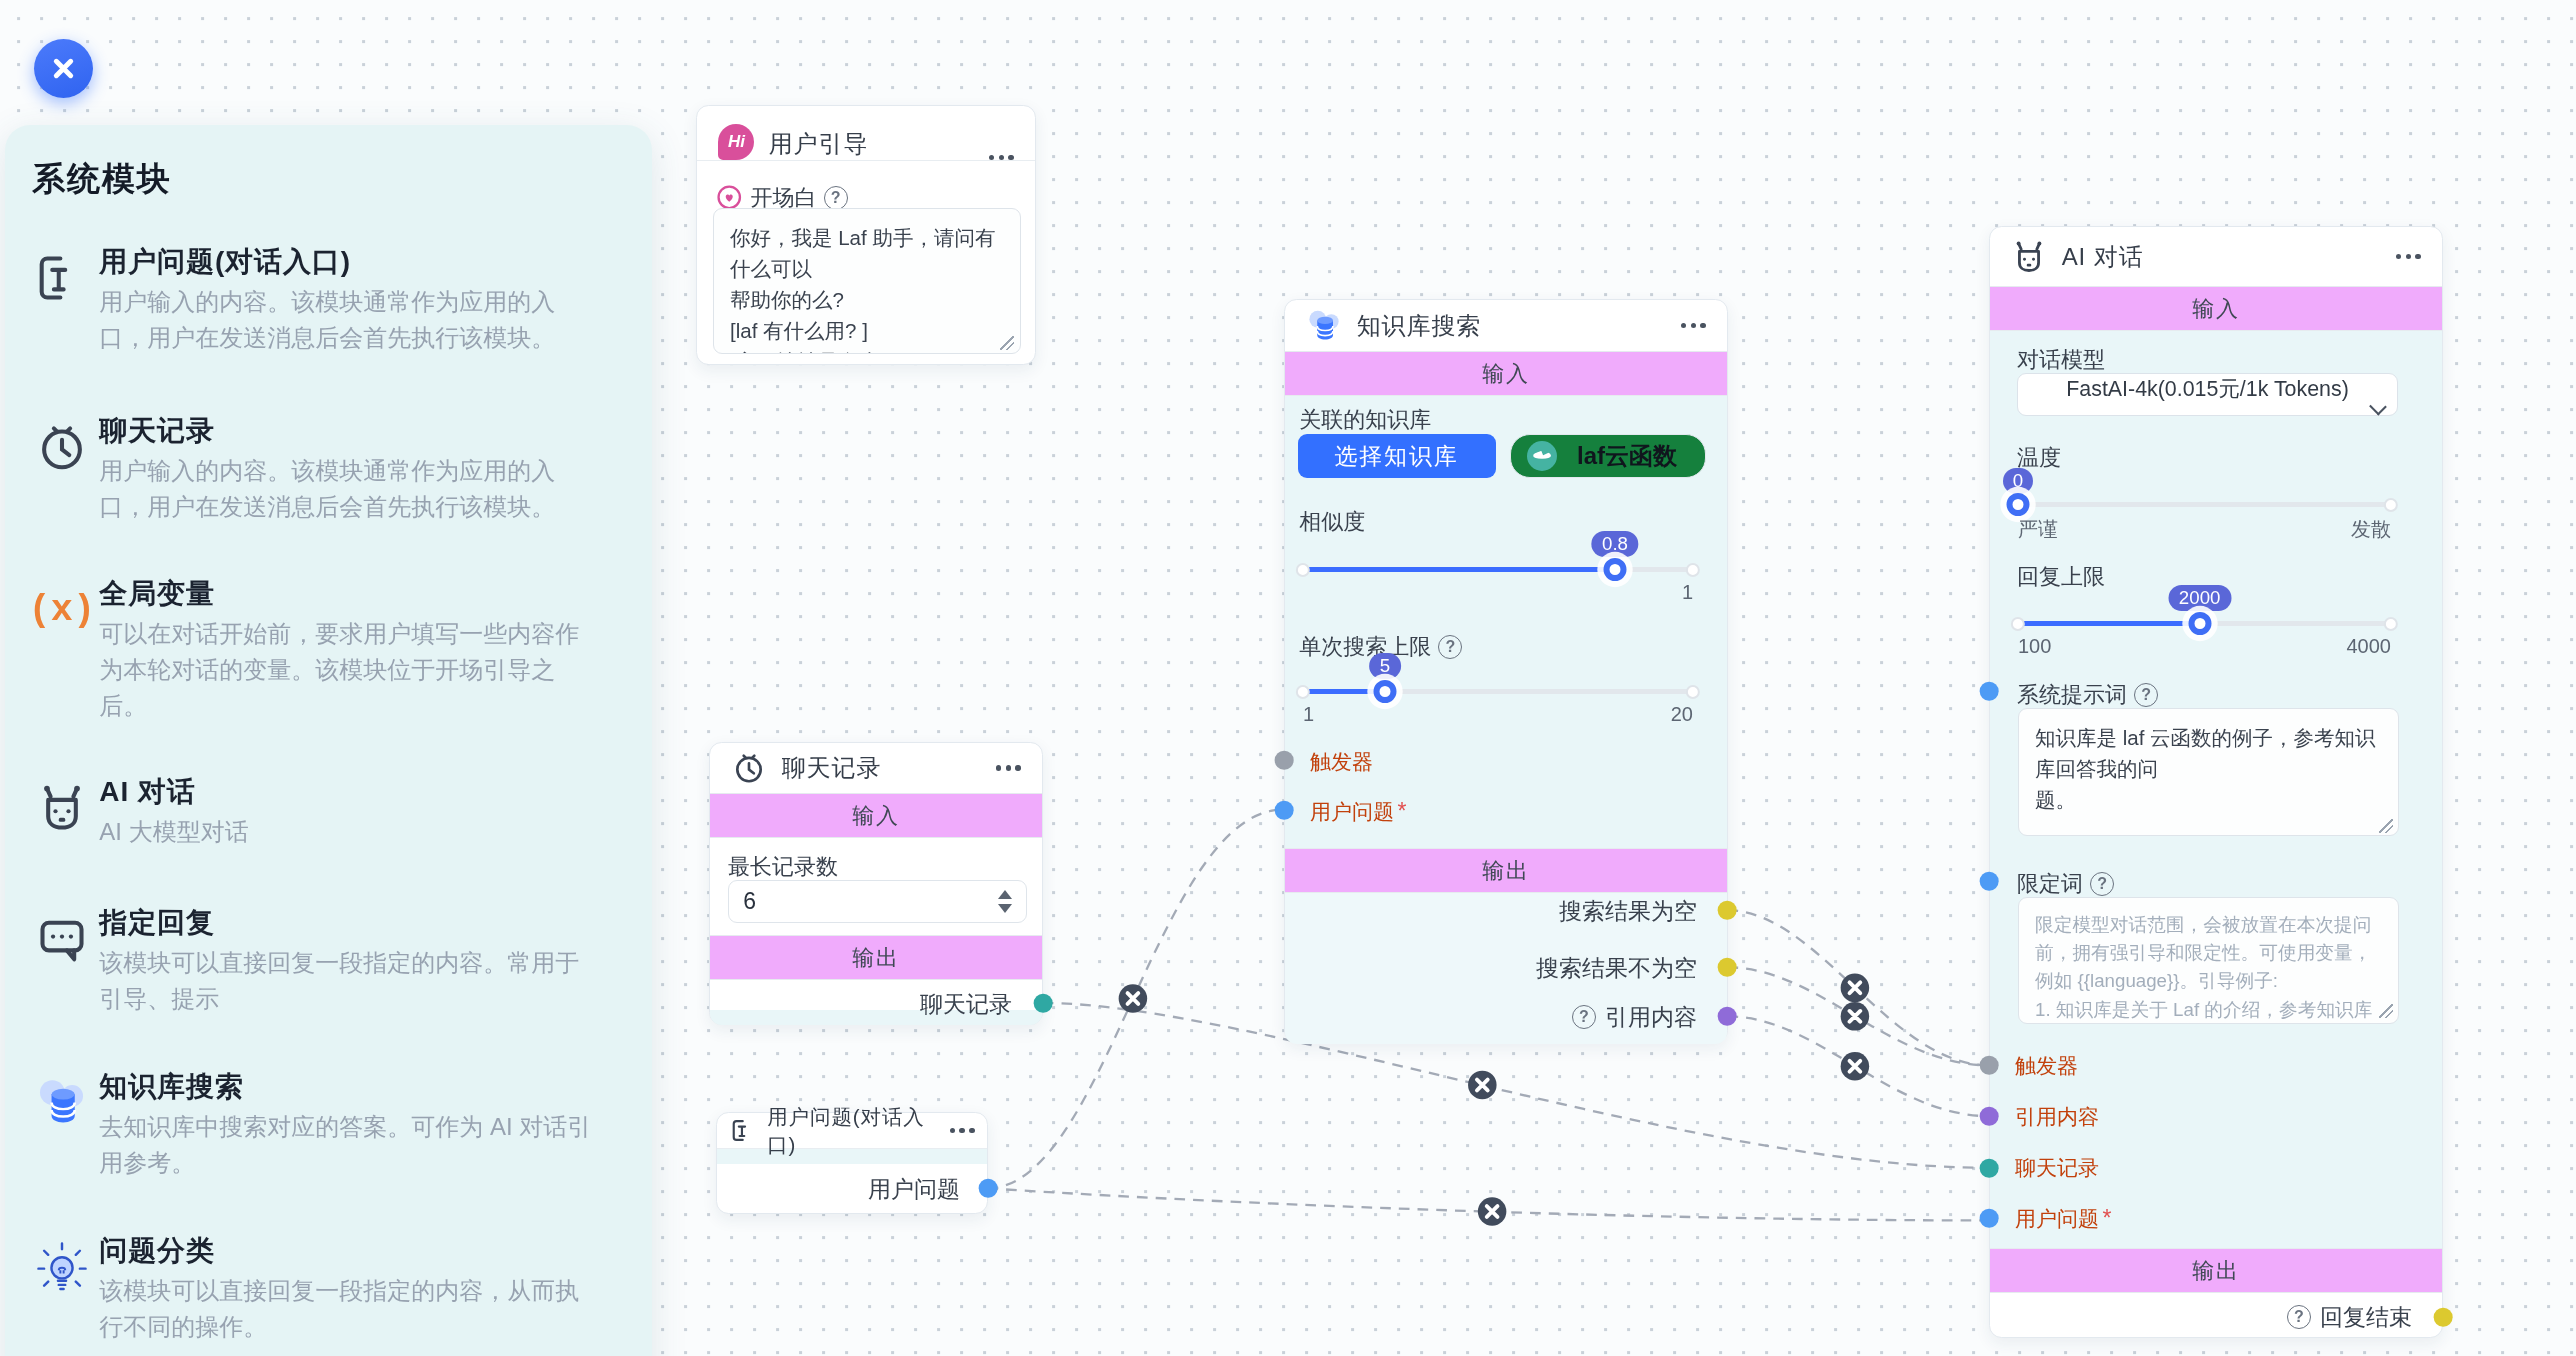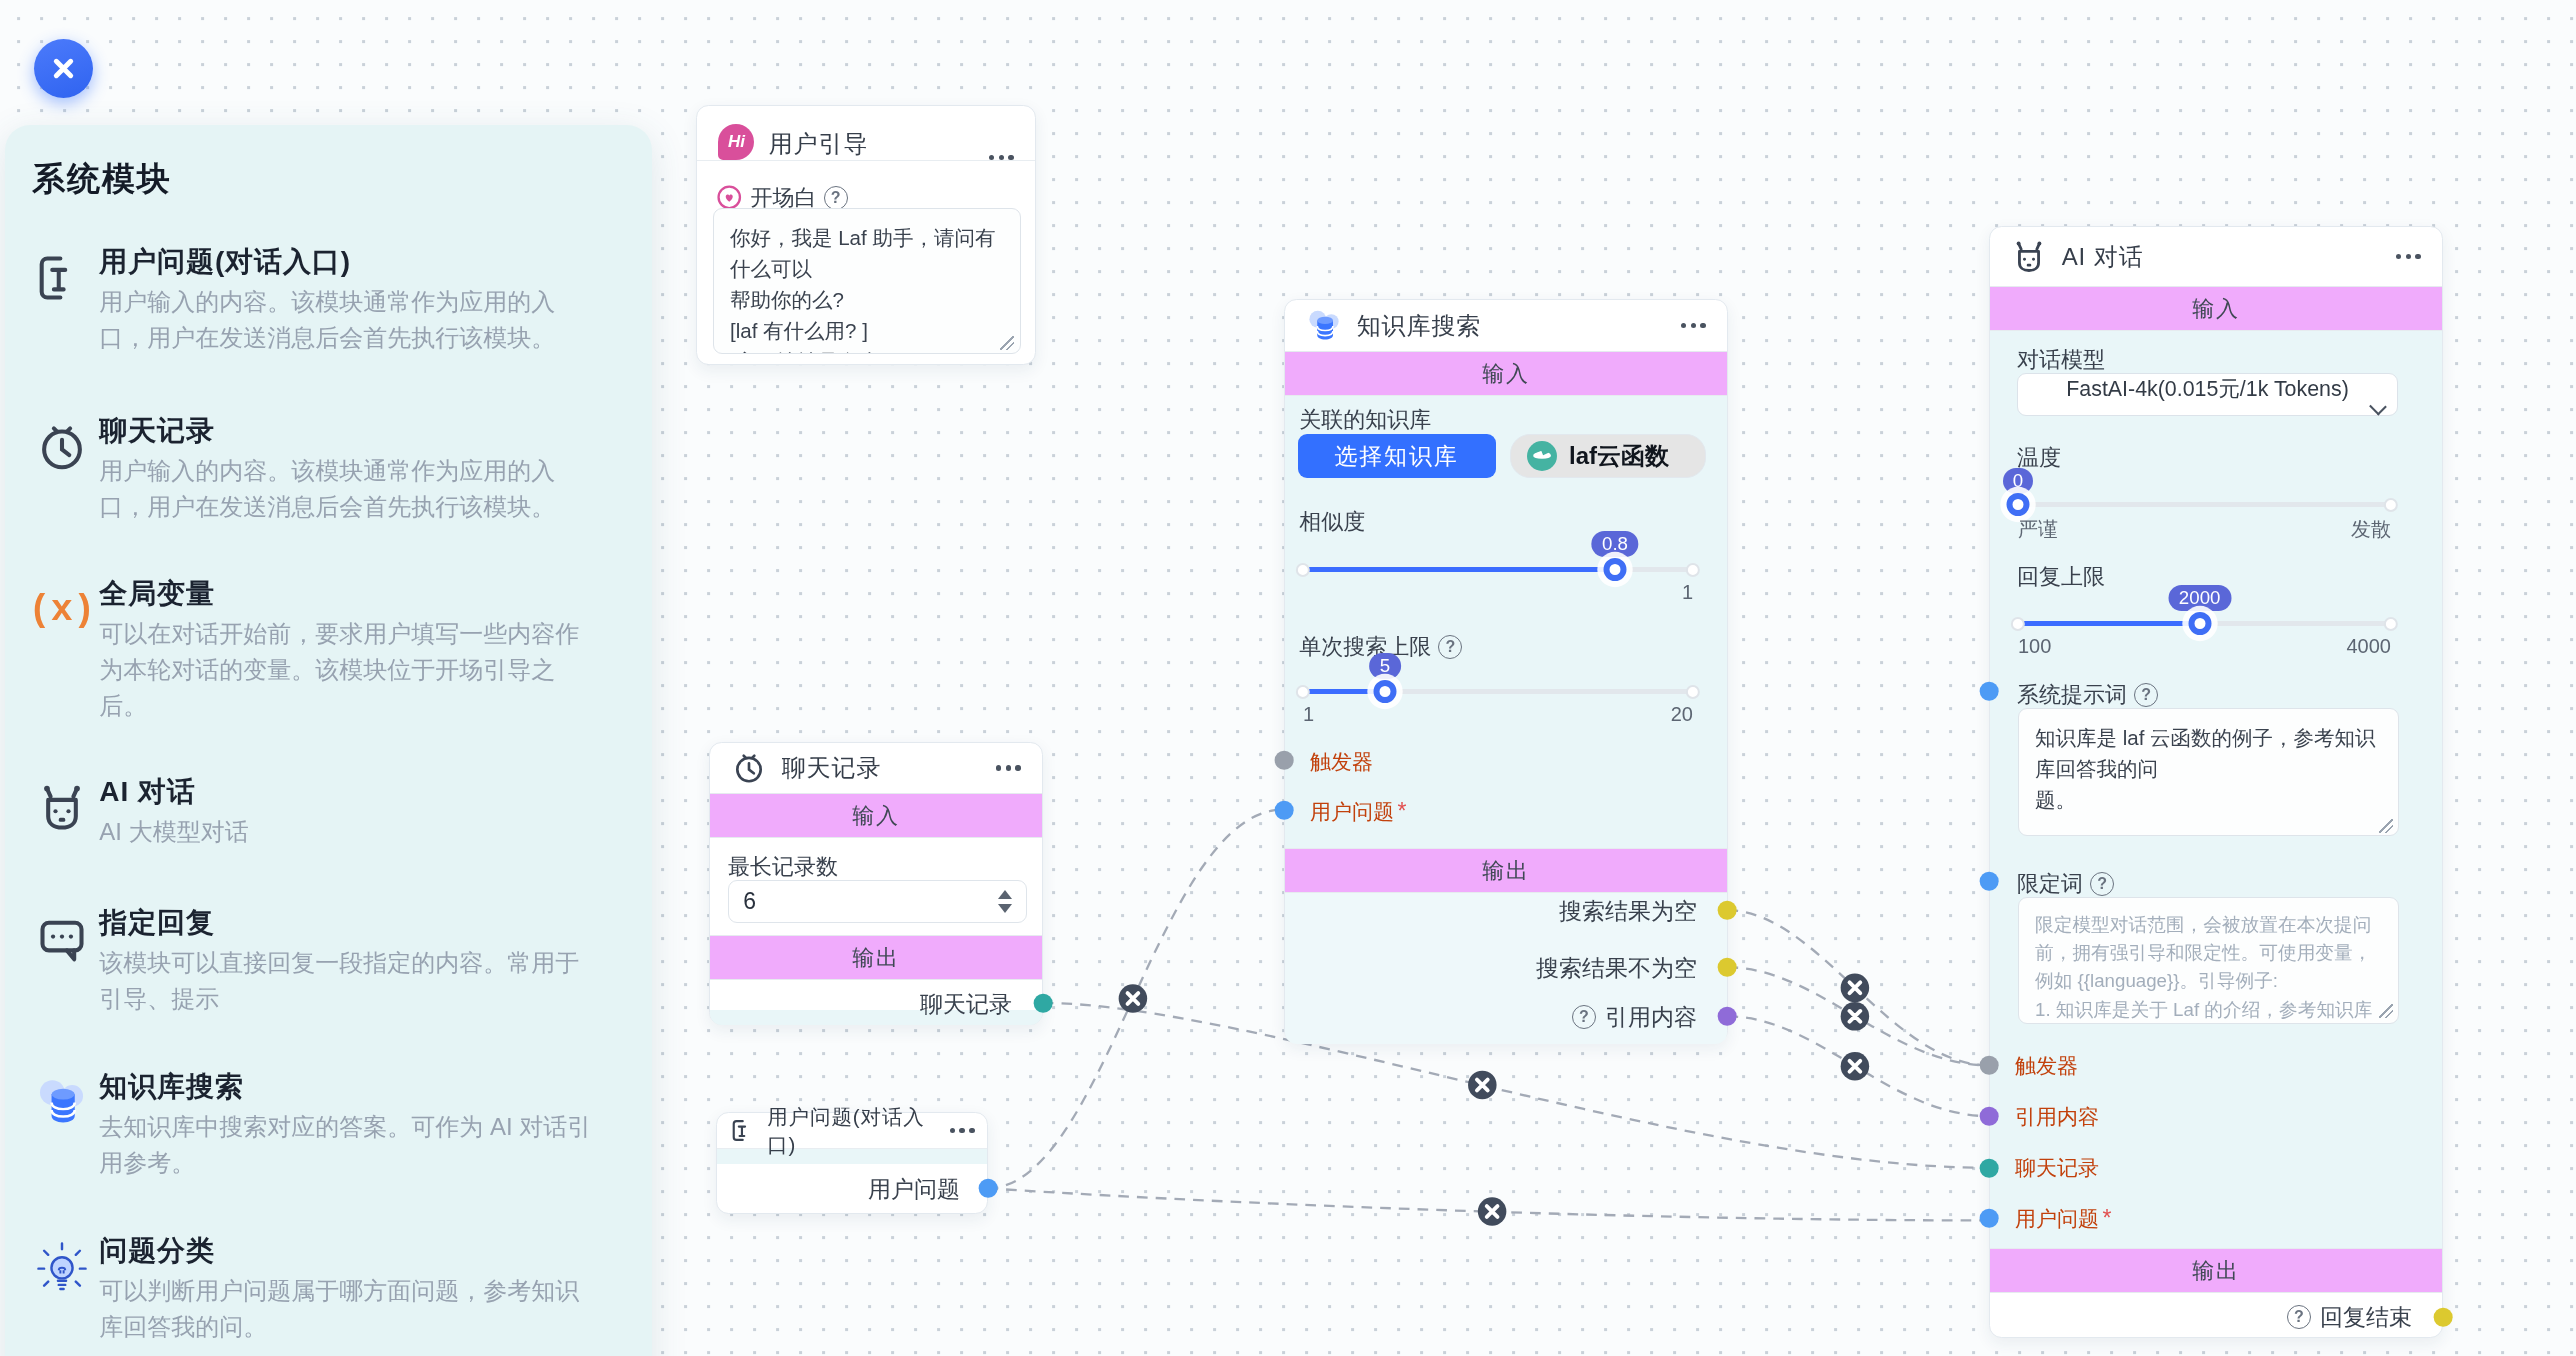--- a/index.html
+++ b/index.html
@@ -81,22 +81,22 @@
   .numinput { position:absolute; border:0.9px solid #DFE5EB; border-radius:9px; background:#fff; display:flex; align-items:center; padding:0 14.3px; font-size:23px; color:#2A323E; }
   .steppers { margin-left:auto; display:flex; flex-direction:column; gap:5.3px; }
   .arr-up { width:0; height:0; border-left:7.1px solid transparent; border-right:7.1px solid transparent; border-bottom:9.8px solid #5A6370; cursor:pointer; }
   .arr-dn { width:0; height:0; border-left:7.1px solid transparent; border-right:7.1px solid transparent; border-top:9.8px solid #5A6370; cursor:pointer; }
 
   .btn-primary {
     position:absolute; background:#3370FF; color:#fff; border:none; border-radius:9px;
     font-size:23px; font-family:"Liberation Sans", sans-serif; cursor:pointer; letter-spacing:1.8px;
   }
   .chip {
-    position:absolute; background:#e5e5e5; border:1.3px solid #E2E8EE; border-radius:20px;
-    display:flex; align-items:center; gap:12px; padding:0 16px; font-size:24px; font-weight:bold; color:#10151D; cursor:pointer;
+    position:absolute; background:#15803d; border:1.3px solid #E2E8EE; border-radius:20px;
+    display:flex; align-items:center; gap:20px; padding:0 16px; font-size:24px; font-weight:bold; color:#10151D; cursor:pointer;
   }
   .laf-circ { width:30px; height:30px; border-radius:50%; background:#45B3A2; position:relative; flex:0 0 auto; }
   .laf-circ::before { content:""; position:absolute; left:6.2px; top:9.8px; width:18px; height:8px;
     background:#fff; border-radius:50% 50% 50% 50%/60% 60% 40% 40%;
     clip-path:polygon(0 100%,0 40%,45% 0,55% 55%,100% 10%,100% 100%); }
 
   
   .dot { position:absolute; width:18.7px; height:18.7px; border-radius:50%; transform:translate(-50%,-50%); z-index:30; cursor:crosshair; }
   .dot.gray{background:#99A0AB;} .dot.blue{background:#4D9BF5;} .dot.teal{background:#2FA8A3;}
   .dot.yellow{background:#DCC92F;} .dot.purple{background:#8F6BD8;}
@@ -522,21 +522,21 @@
         <svg class="ic" width="52" height="52" viewBox="0 0 64 64">
           <g stroke="#2F55C9" stroke-width="3" stroke-linecap="round">
             <path d="M32 10 V3 M15 17 l-5 -5 M49 17 l5 -5 M10 34 H3 M61 34 h-7 M15 50 l-5 5 M49 50 l5 5"></path>
           </g>
           <circle cx="32" cy="33" r="13" fill="#BFD4FF" stroke="#2F55C9" stroke-width="3"></circle>
           <path d="M28 36 c0 -4 8 -4 8 0 M30 36 v4 M34 36 v4" stroke="#2F55C9" stroke-width="2.4" fill="none"></path>
           <path d="M27 49 h10 M28 54 h8 M30 59 h4" stroke="#2F55C9" stroke-width="3" stroke-linecap="round"></path>
         </svg>
       </span>
       <div class="s-title">问题分类</div>
-      <div class="s-desc">可以判断用户问题属于哪方面问题，参考知识库回答我的问。</div>
+      <div class="s-desc">该模块可以直接回复一段指定的内容，从而执行不同的操作。</div>
     </div>
   </aside>
 
   <button id="close-btn">
     <svg width="27" height="27" viewBox="0 0 30 30">
       <path d="M7 7 L23 23 M23 7 L7 23" stroke="#fff" stroke-width="5.5" stroke-linecap="round"></path>
     </svg>
   </button>
 
 </div>

